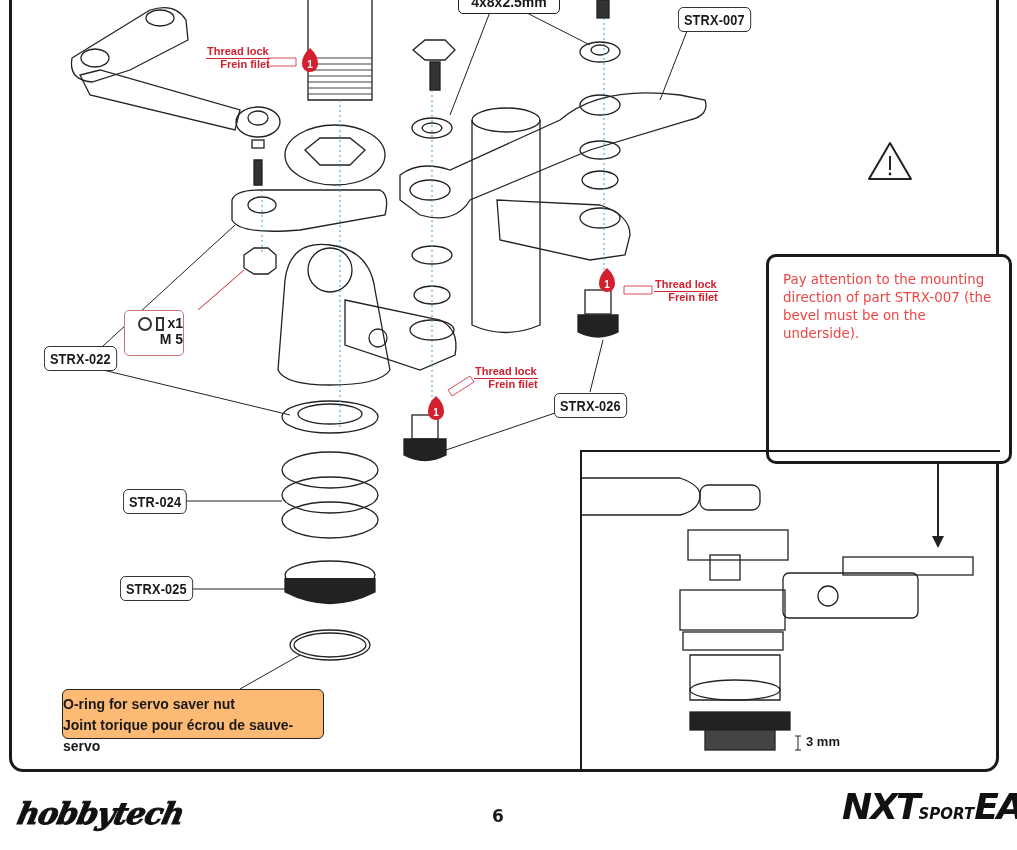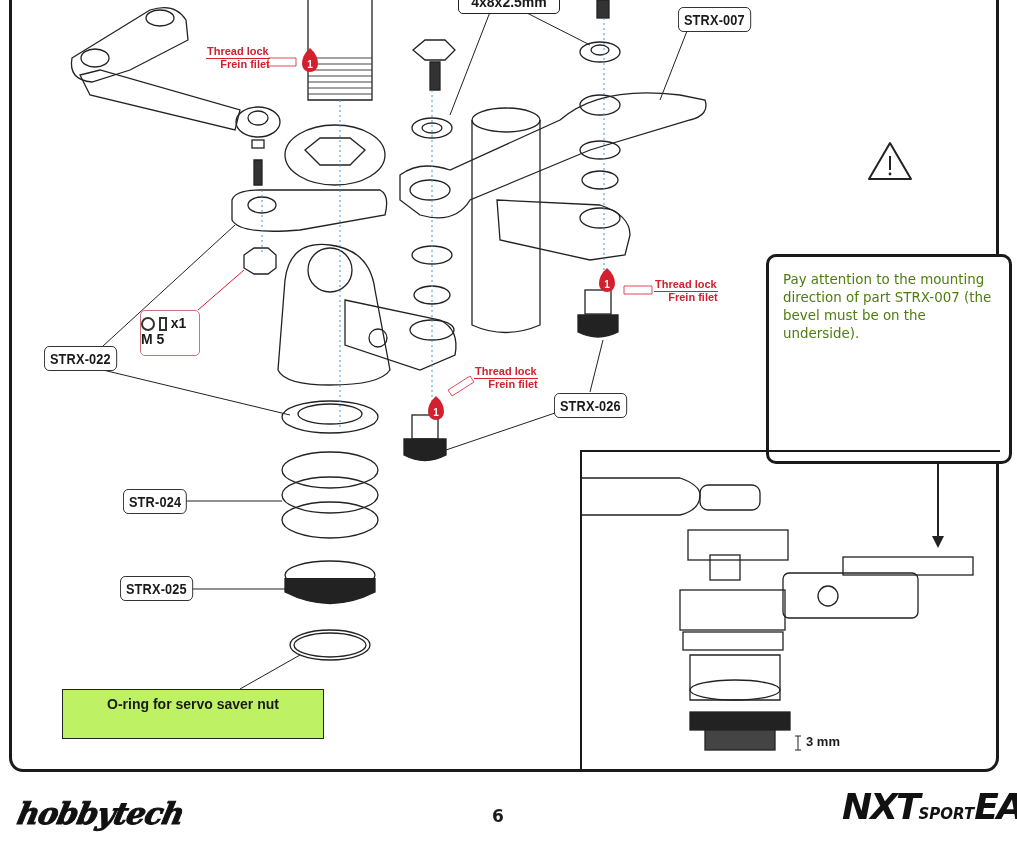--- a/index.html
+++ b/index.html
@@ -8,29 +8,29 @@
   .frame { position: absolute; left: 9px; top: -12px; width: 990px; height: 784px;
            border: 3px solid #1a1a1a; border-radius: 0 0 14px 14px; border-top: none; box-sizing: border-box; }
   svg.drawing { position: absolute; left: 0; top: 0; }
   .label { position: absolute; background: #fff; border: 1.5px solid #222; border-radius: 6px;
            font-family: "Liberation Sans Narrow", "Liberation Sans", sans-serif; font-weight: bold;
            font-size: 15px; padding: 3px 6px; letter-spacing: 0.2px; transform: scaleX(0.85); transform-origin: left center; }
   .tl { position: absolute; color: #d3202e; font-weight: bold; font-size: 11px; line-height: 11px; text-align: right; }
   .tl .a { border-bottom: 1.5px solid #d3202e; padding: 0 1px 1px; }
   .note { position: absolute; left: 766px; top: 254px; width: 214px; height: 180px; background: #fff;
           border: 3px solid #1a1a1a; border-radius: 10px; padding: 14px 12px 10px 14px; font-family: "DejaVu Sans", sans-serif;
-          font-size: 13.4px; line-height: 18px; color: #4d7c0f; }
+          font-size: 13.4px; line-height: 18px; color: #ef4444; }
   .note p { margin: 0 0 18px 0; }
   .note p.fr { font-style: italic; margin: 0; }
   .inset { position: absolute; left: 580px; top: 450px; width: 420px; height: 322px; border-left: 2px solid #1a1a1a;
            border-top: 2px solid #1a1a1a; box-sizing: border-box; }
-  .nutbox { position: absolute; left: 140px; top: 310px; width: 58px; height: 44px; border: 1.5px solid #c9737a;
-            border-radius: 5px; background: #fff; text-align: left; font-weight: bold; font-size: 14px; }
-  .oring { position: absolute; left: 62px; top: 689px; width: 262px; height: 50px; border: 1.5px solid #222; border-radius: 0;
-           background: #bef264; text-align: center; font-weight: bold; font-size: 14px; line-height: 21px; padding-top: 4px; box-sizing: border-box; }
+  .nutbox { position: absolute; left: 124px; top: 310px; width: 58px; height: 44px; border: 1.5px solid #c9737a;
+            border-radius: 5px; background: #fff; text-align: right; font-weight: bold; font-size: 14px; }
+  .oring { position: absolute; left: 62px; top: 689px; width: 262px; height: 50px; border: 1.5px solid #222; border-radius: 6px;
+           background: #fdba74; text-align: left; font-weight: bold; font-size: 14px; line-height: 21px; padding-top: 4px; box-sizing: border-box; }
   .page-num { position: absolute; left: 492px; top: 806px; font-family: "DejaVu Sans", sans-serif; font-weight: bold; font-size: 17px; }
   .mm { position: absolute; left: 806px; top: 734px; font-weight: bold; font-size: 13px; }
   .logo-left { position: absolute; left: 18px; top: 796px; font-family: "DejaVu Serif", serif; font-weight: bold; font-style: italic;
                font-size: 30px; color: #111; letter-spacing: -1px; -webkit-text-stroke: 1px #111; transform: skewX(-12deg); }
   .logo-right { position: absolute; left: 842px; top: 786px; font-family: "DejaVu Sans", sans-serif; font-weight: bold; font-style: italic;
                 font-size: 36px; color: #111; letter-spacing: -2px; }
   .logo-right small { font-size: 15px; letter-spacing: 0; }
   .warn { position: absolute; left: 866px; top: 139px; }
   .size-label { position: absolute; left: 458px; top: -8px; width: 100px; height: 20px; border: 1.5px solid #222;
                 border-radius: 5px; background: #fff; text-align: center; font-weight: bold; font-size: 14px; line-height: 18px; overflow: hidden; }
@@ -216,19 +216,20 @@
 
 <div class="note">
   <p>Pay attention to the mounting direction of part STRX-007 (the bevel must be on the underside).</p>
 </div>
 
 <div class="inset"></div>
 <div class="mm">3 mm</div>
 
 <div class="oring">
   <div>O-ring for servo saver nut</div>
+  <div>Joint torique pour écrou de sauve-servo</div>
 </div>
 
 <div class="logo-left">hobbytech</div>
 <div class="page-num">6</div>
 <div class="logo-right">
   <span>NXT</span><small>SPORT</small><span>EAR</span>
 </div>
 
 </body></html>

